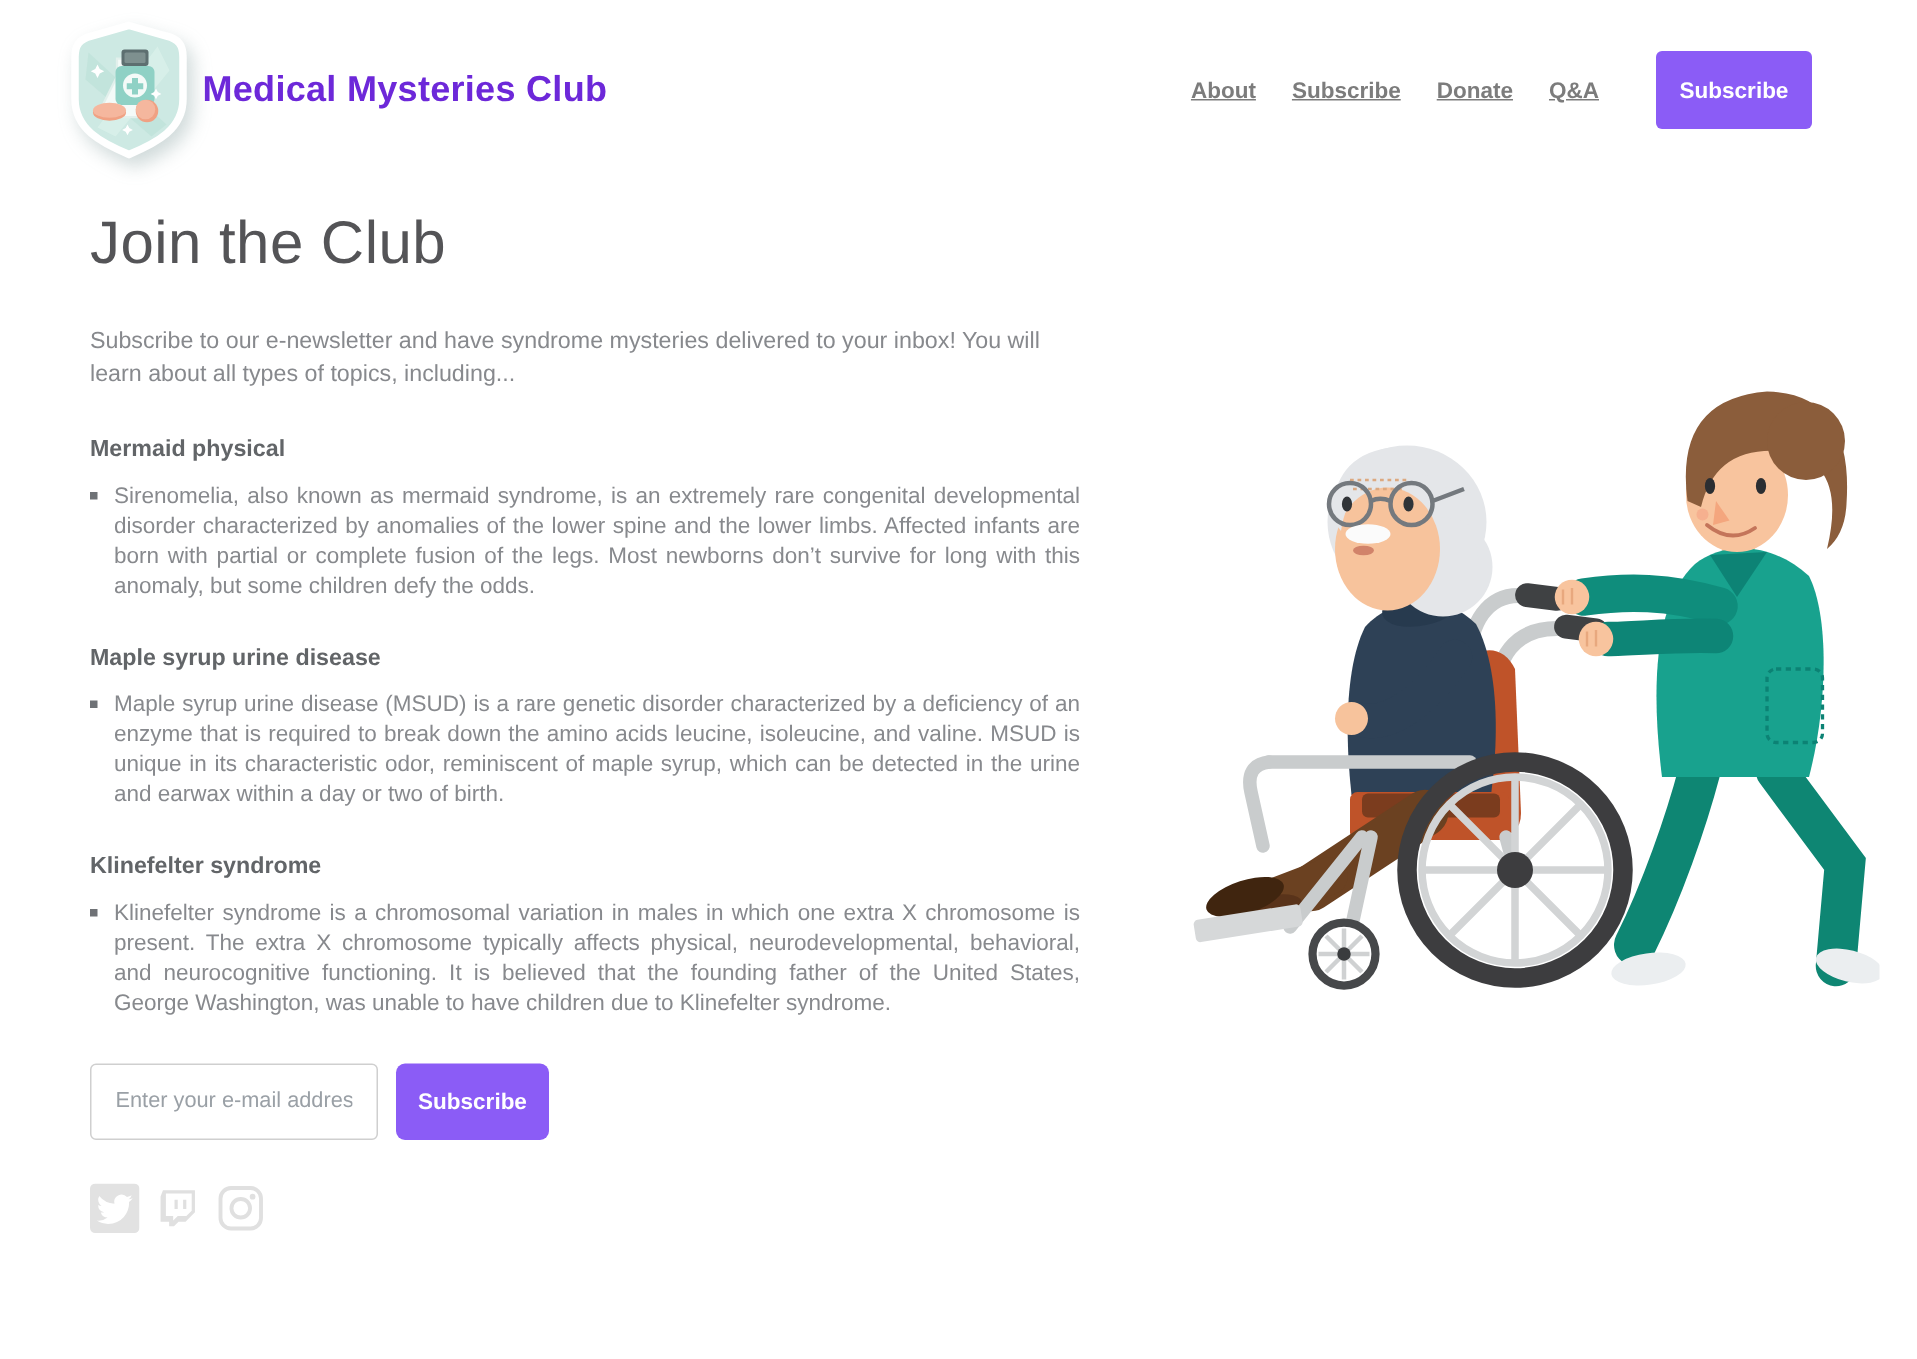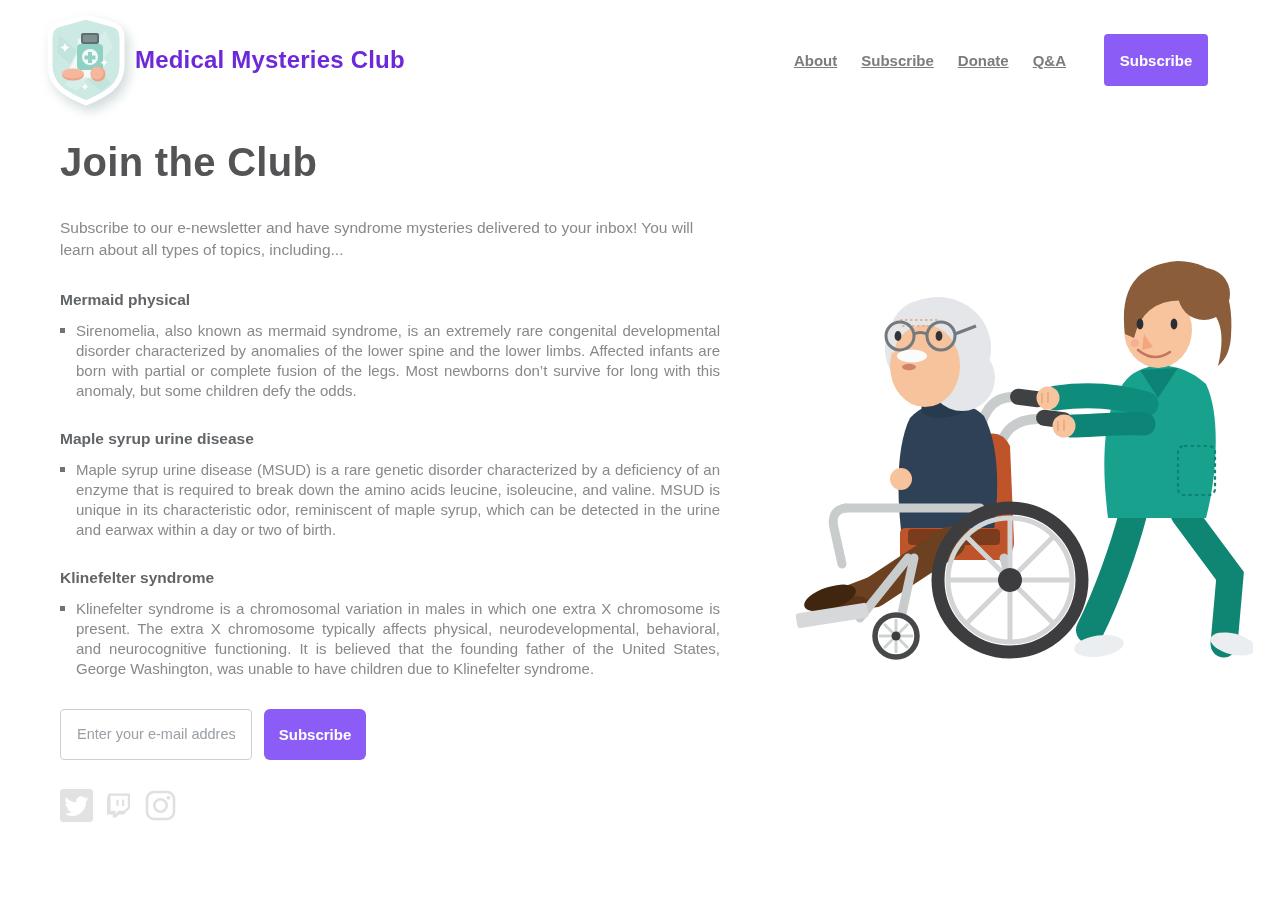--- a/index.html
+++ b/index.html
@@ -10,21 +10,21 @@
   .logo-wrap { width:82px; height:95px; flex:0 0 auto; }
   .logo-wrap svg { filter:drop-shadow(4px 6px 6px rgba(120,150,150,.35)); }
   .site-title { margin-left:8px; font-size:24px; font-weight:bold; color:#6d28d9; letter-spacing:.2px; }
   .nav { margin-left:auto; display:flex; align-items:center; gap:24px; }
   .nav-link { font-size:15px; font-weight:bold; color:#7c7c7c; cursor:pointer;text-decoration:underline; }
   .btn { background:#8b5cf6; color:#ffffff; font-weight:bold; border:none; cursor:pointer;
          font-family:Liberation Sans, sans-serif; }
   .header-subscribe { font-size:15px; width:104px; height:52px; border-radius:4px; margin-left:14px; }
   
   .content { position:absolute; left:60px; top:140px; width:660px; }
-  .page-title { font-size:40px; font-weight:bold; color:#545457; letter-spacing:.3px; }
+  .page-title { font-size:40px; font-weight:normal; color:#545457; letter-spacing:.3px; }
   .intro { margin-top:32px; font-size:15.5px; line-height:1.45; color:#87898d; }
   .section-title { margin-top:30px; font-size:20px; font-weight:bold; color:#4b4d50; }
   .condition-name { margin-top:29px; font-size:15.5px; font-weight:bold; color:#626568; }
   .condition-desc { margin-top:12px; list-style:none; }
   .condition-desc li { position:relative; padding-left:16px; font-size:15px; line-height:20px;
      color:#87898d; text-align:justify; }
   .condition-desc li::before { content:""; position:absolute; left:0; top:7px; width:5px; height:5px;
      background:#6f7276; }
   
   .subscribe-row { margin-top:30px; display:flex; align-items:center; }

